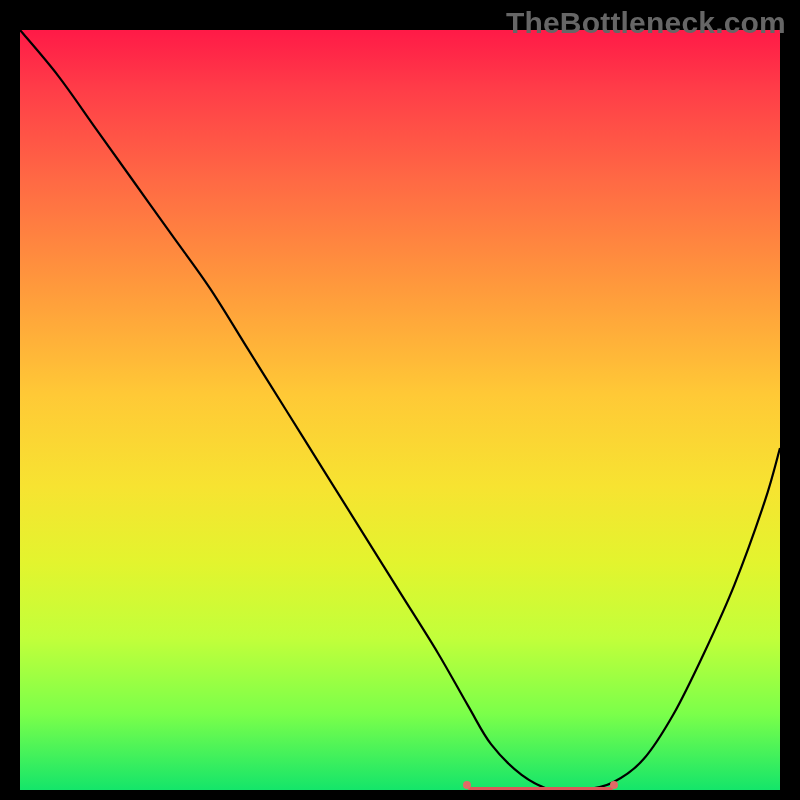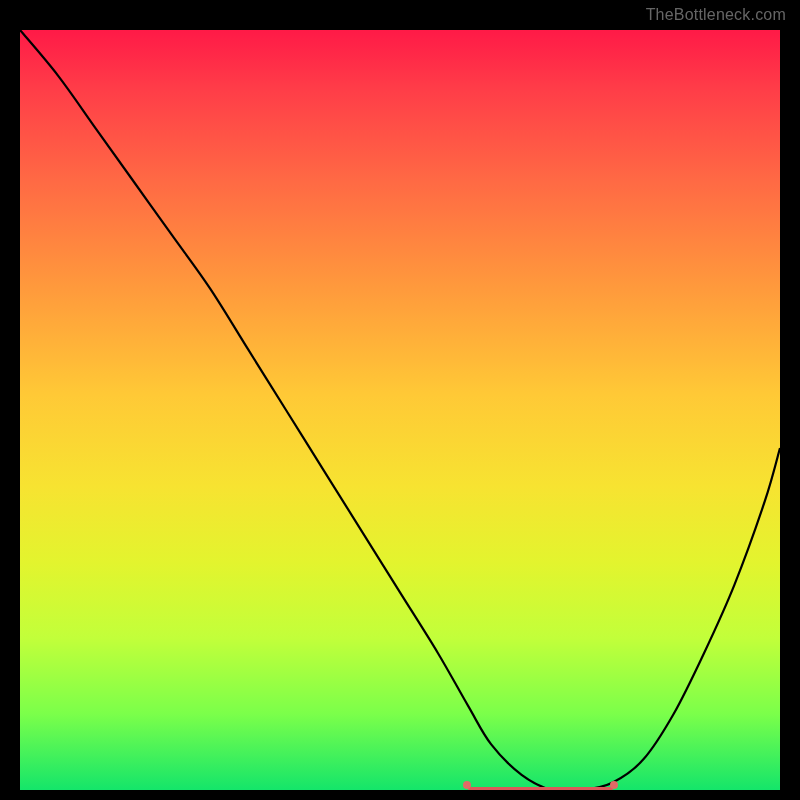--- a/index.html
+++ b/index.html
@@ -15,22 +15,22 @@
     position: relative;
     width: 800px;
     height: 800px;
     background: #000;
   }
   .watermark {
     position: absolute;
     top: 6px;
     right: 14px;
     color: #666;
-    font-size: 16px;
-    font-weight: 400;
+    font-size: 30px;
+    font-weight: 700;
     letter-spacing: 0.2px;
     z-index: 3;
   }
   .plot {
     position: absolute;
     left: 20px;
     top: 30px;
     width: 760px;
     height: 760px;
     

